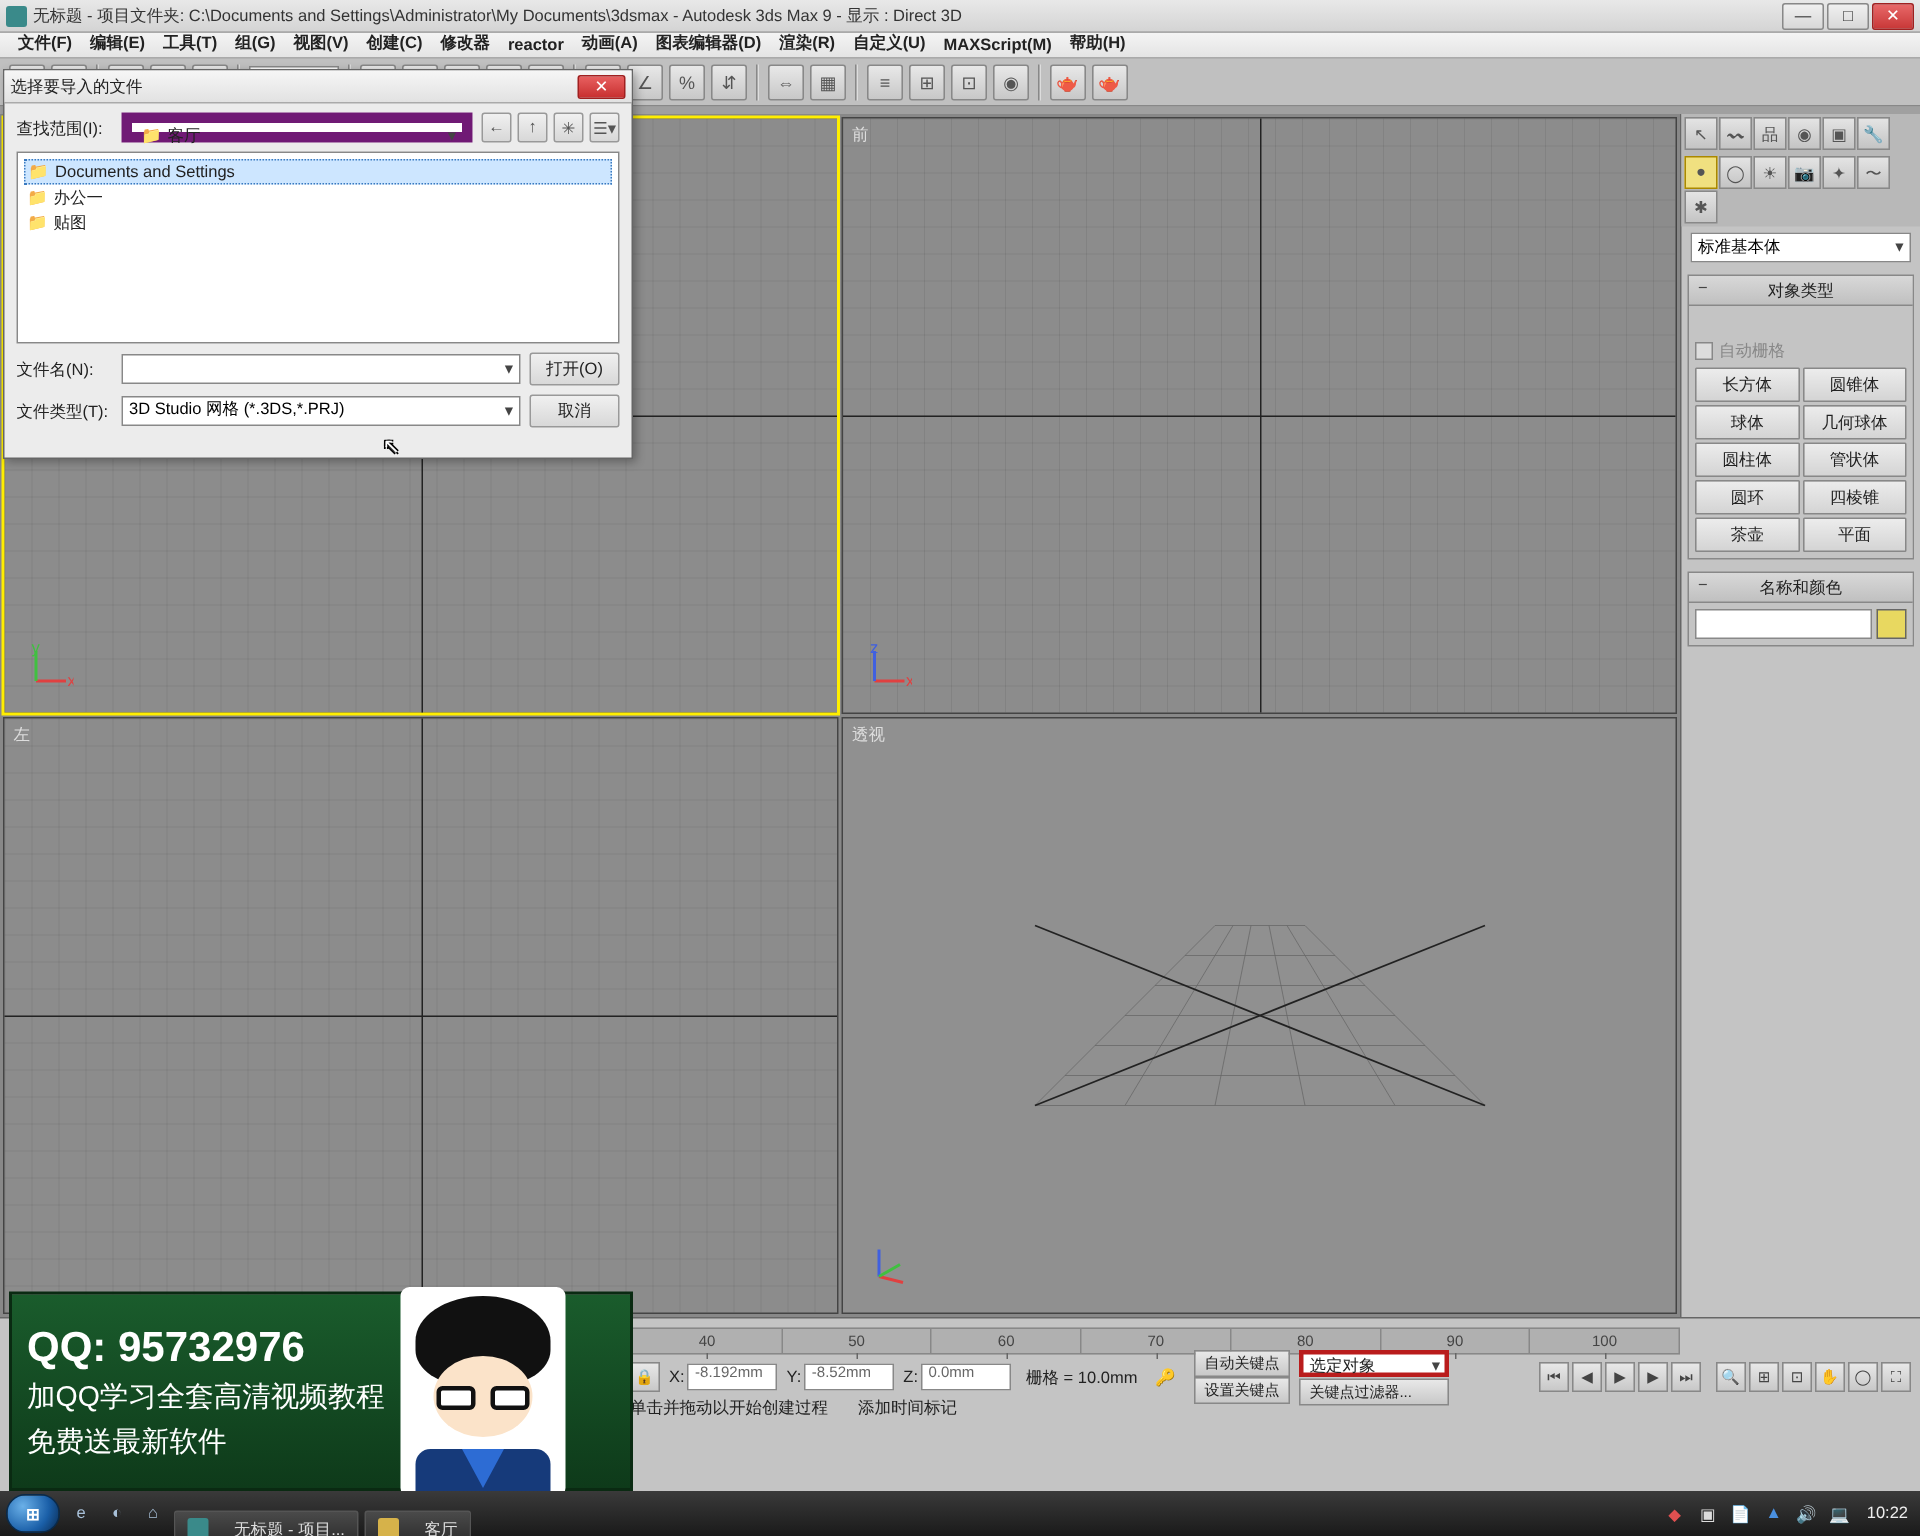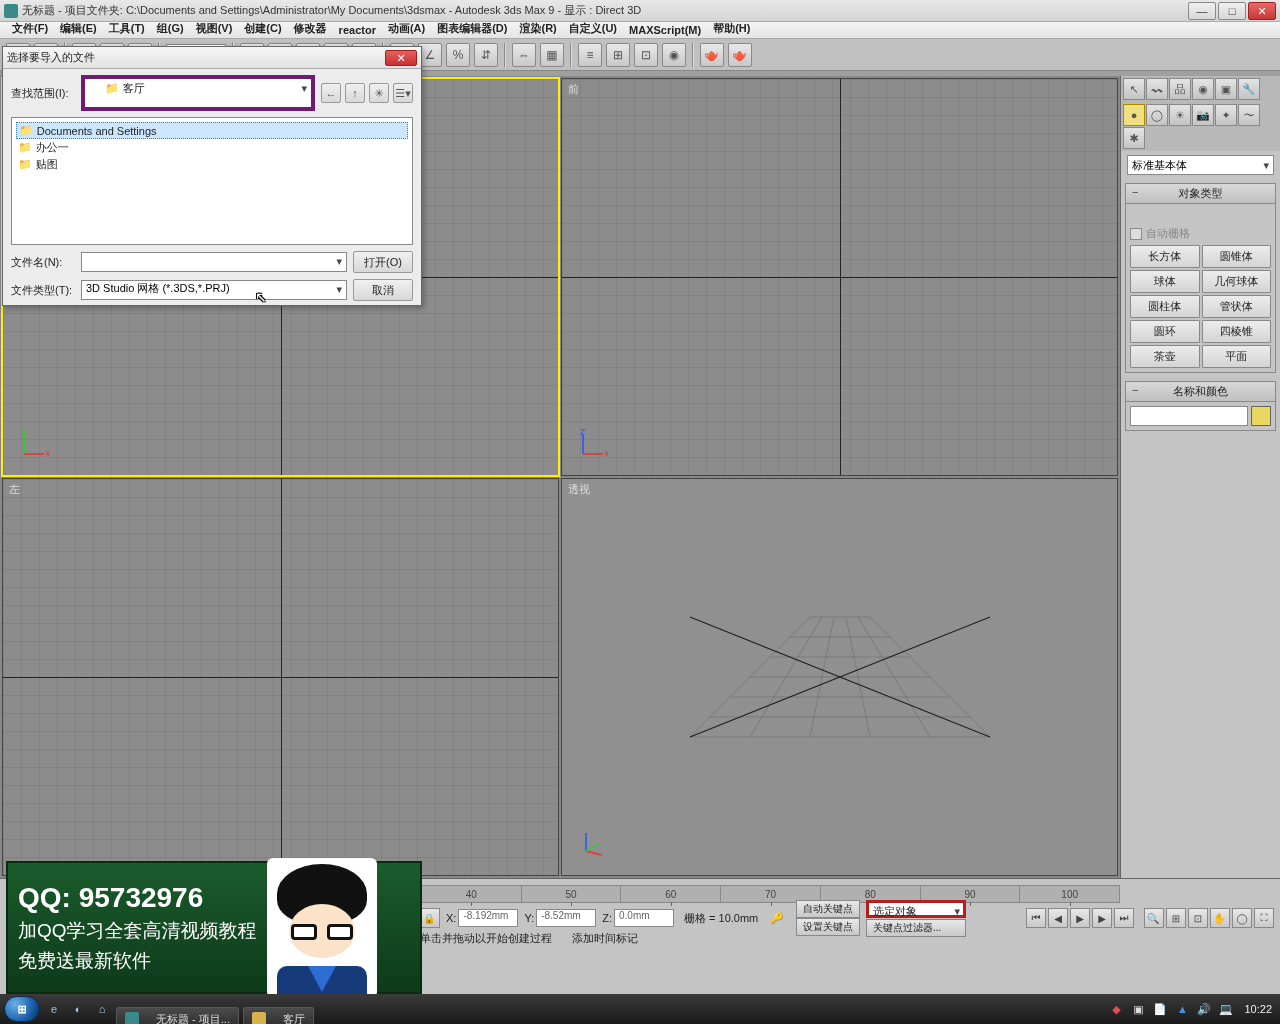--- a/index.html
+++ b/index.html
@@ -91,21 +91,21 @@
 .promo-avatar .tie { position:absolute; bottom:6px; width:0; height:0; border-left:14px solid transparent; border-right:14px solid transparent; border-top:26px solid #2d6cd4; }
 .promo-avatar .shirt { position:absolute; bottom:0; width:90px; height:32px; background:#163a7a; border-radius:10px 10px 0 0; }
 
 
 .file-dialog { position: absolute; left: 2px; top: 46px; width: 420px; height: 260px; background: #ececec; border: 1px solid #666; box-shadow: 2px 2px 6px rgba(0,0,0,0.3); }
 .fd-title { height: 22px; background: linear-gradient(#f6f6f6,#e2e2e2); display: flex; align-items: center; padding: 0 4px; border-bottom: 1px solid #aaa; }
 .fd-title-text { flex: 1; color: #222; }
 .fd-close { width: 32px; height: 16px; background: linear-gradient(#e86060,#c83030); color: #fff; text-align: center; line-height: 14px; border: 1px solid #a02020; border-radius: 2px; }
 .fd-row { display: flex; align-items: center; padding: 6px 8px; gap: 6px; }
 .fd-label { width: 64px; color: #222; }
-.fd-dropdown { flex: 1; height: 36px; background: #fff; border: 4px solid #701a75; padding: 0 20px; position: relative; line-height: 18px; color:#222; }
+.fd-dropdown { flex: 1; height: 20px; background: #fff; border: 7px solid #701a75; padding: 0 6px; position: relative; line-height: 18px; color:#222; }
 .fd-dropdown::after { content: "▾"; position: absolute; right: 4px; color: #444; }
 .fd-dropdown .folder-icon { color: #c9a53e; margin-right: 4px; }
 .fd-nav-icons { display: flex; gap: 4px; }
 .fd-nav-icon { width: 20px; height: 20px; background: linear-gradient(#f0f0f0,#d8d8d8); border: 1px solid #999; display:flex; align-items:center; justify-content:center; color:#555; border-radius:2px;}
 .fd-list { margin: 0 8px; height: 128px; background: #fff; border: 1px solid #888; padding: 4px; overflow: auto; }
 .fd-item { display: flex; align-items: center; gap: 4px; padding: 1px 2px; color: #222; }
 .fd-item.selected { background: #cde6ff; border: 1px dotted #3a7ac0; }
 .fd-item .folder-icon { color: #d6b24a; }
 .fd-input { flex: 1; height: 20px; background: #fff; border: 1px solid #888; padding: 0 4px; position: relative; }
 .fd-input.dd::after { content: "▾"; position: absolute; right: 4px; top: 2px; color: #444; }

